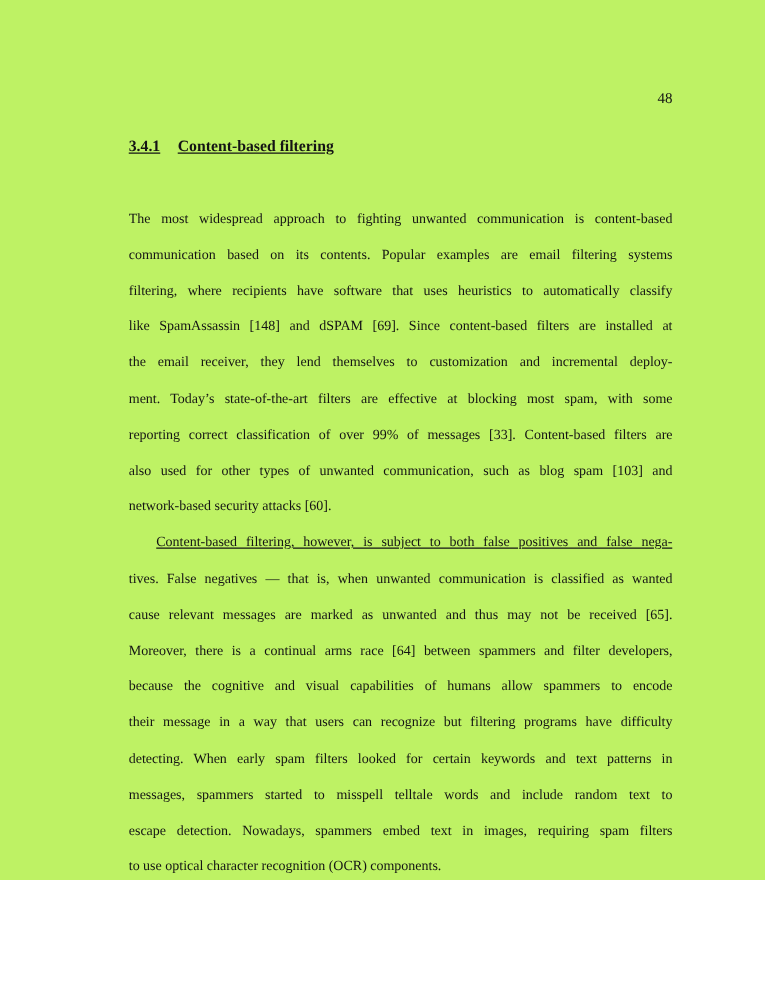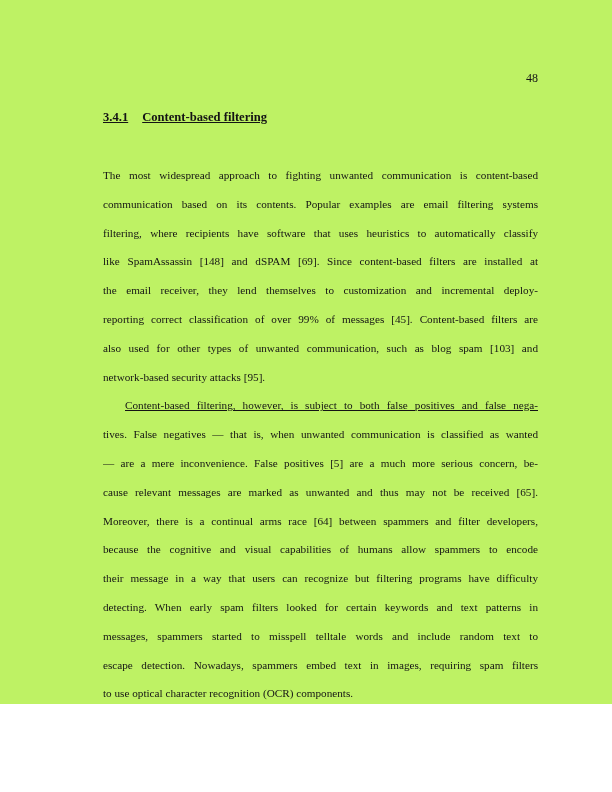--- a/index.html
+++ b/index.html
@@ -83,28 +83,28 @@
     <span class="heading-number">3.4.1</span><span class="heading-title">Content-based filtering</span>
   </div>
 
   <div class="text-block">
       <div class="paragraph">
         <div class="line">The most widespread approach to fighting unwanted communication is content-based</div>
         <div class="line">communication based on its contents.  Popular examples are email filtering systems</div>
         <div class="line">filtering, where recipients have software that uses heuristics to automatically classify</div>
         <div class="line">like SpamAssassin [148] and dSPAM [69]. Since content-based filters are installed at</div>
         <div class="line">the email receiver, they lend themselves to customization and incremental deploy-</div>
-        <div class="line">reporting correct classification of over 99% of messages [45]. Content-based filters are</div>
+        <div class="line">ment. Today’s state-of-the-art filters are effective at blocking most spam, with some</div>
+        <div class="line">reporting correct classification of over 99% of messages [33]. Content-based filters are</div>
         <div class="line">also used for other types of unwanted communication, such as blog spam [103] and</div>
-        <div class="line last">network-based security attacks [95].</div>
+        <div class="line last">network-based security attacks [60].</div>
       </div>
       <div class="paragraph">
         <div class="line indent">Content-based filtering, however, is subject to both false positives and false nega-</div>
         <div class="line">tives. False negatives — that is, when unwanted communication is classified as wanted</div>
-        <div class="line">— are a mere inconvenience.  False positives [5] are a much more serious concern, be-</div>
         <div class="line">cause relevant messages are marked as unwanted and thus may not be received [65].</div>
         <div class="line">Moreover, there is a continual arms race [64] between spammers and filter developers,</div>
         <div class="line">because the cognitive and visual capabilities of humans allow spammers to encode</div>
         <div class="line">their message in a way that users can recognize but filtering programs have difficulty</div>
         <div class="line">detecting.  When early spam filters looked for certain keywords and text patterns in</div>
         <div class="line">messages, spammers started to misspell telltale words and include random text to</div>
         <div class="line">escape detection.  Nowadays, spammers embed text in images, requiring spam filters</div>
         <div class="line last">to use optical character recognition (OCR) components.</div>
       </div>
     </div>

